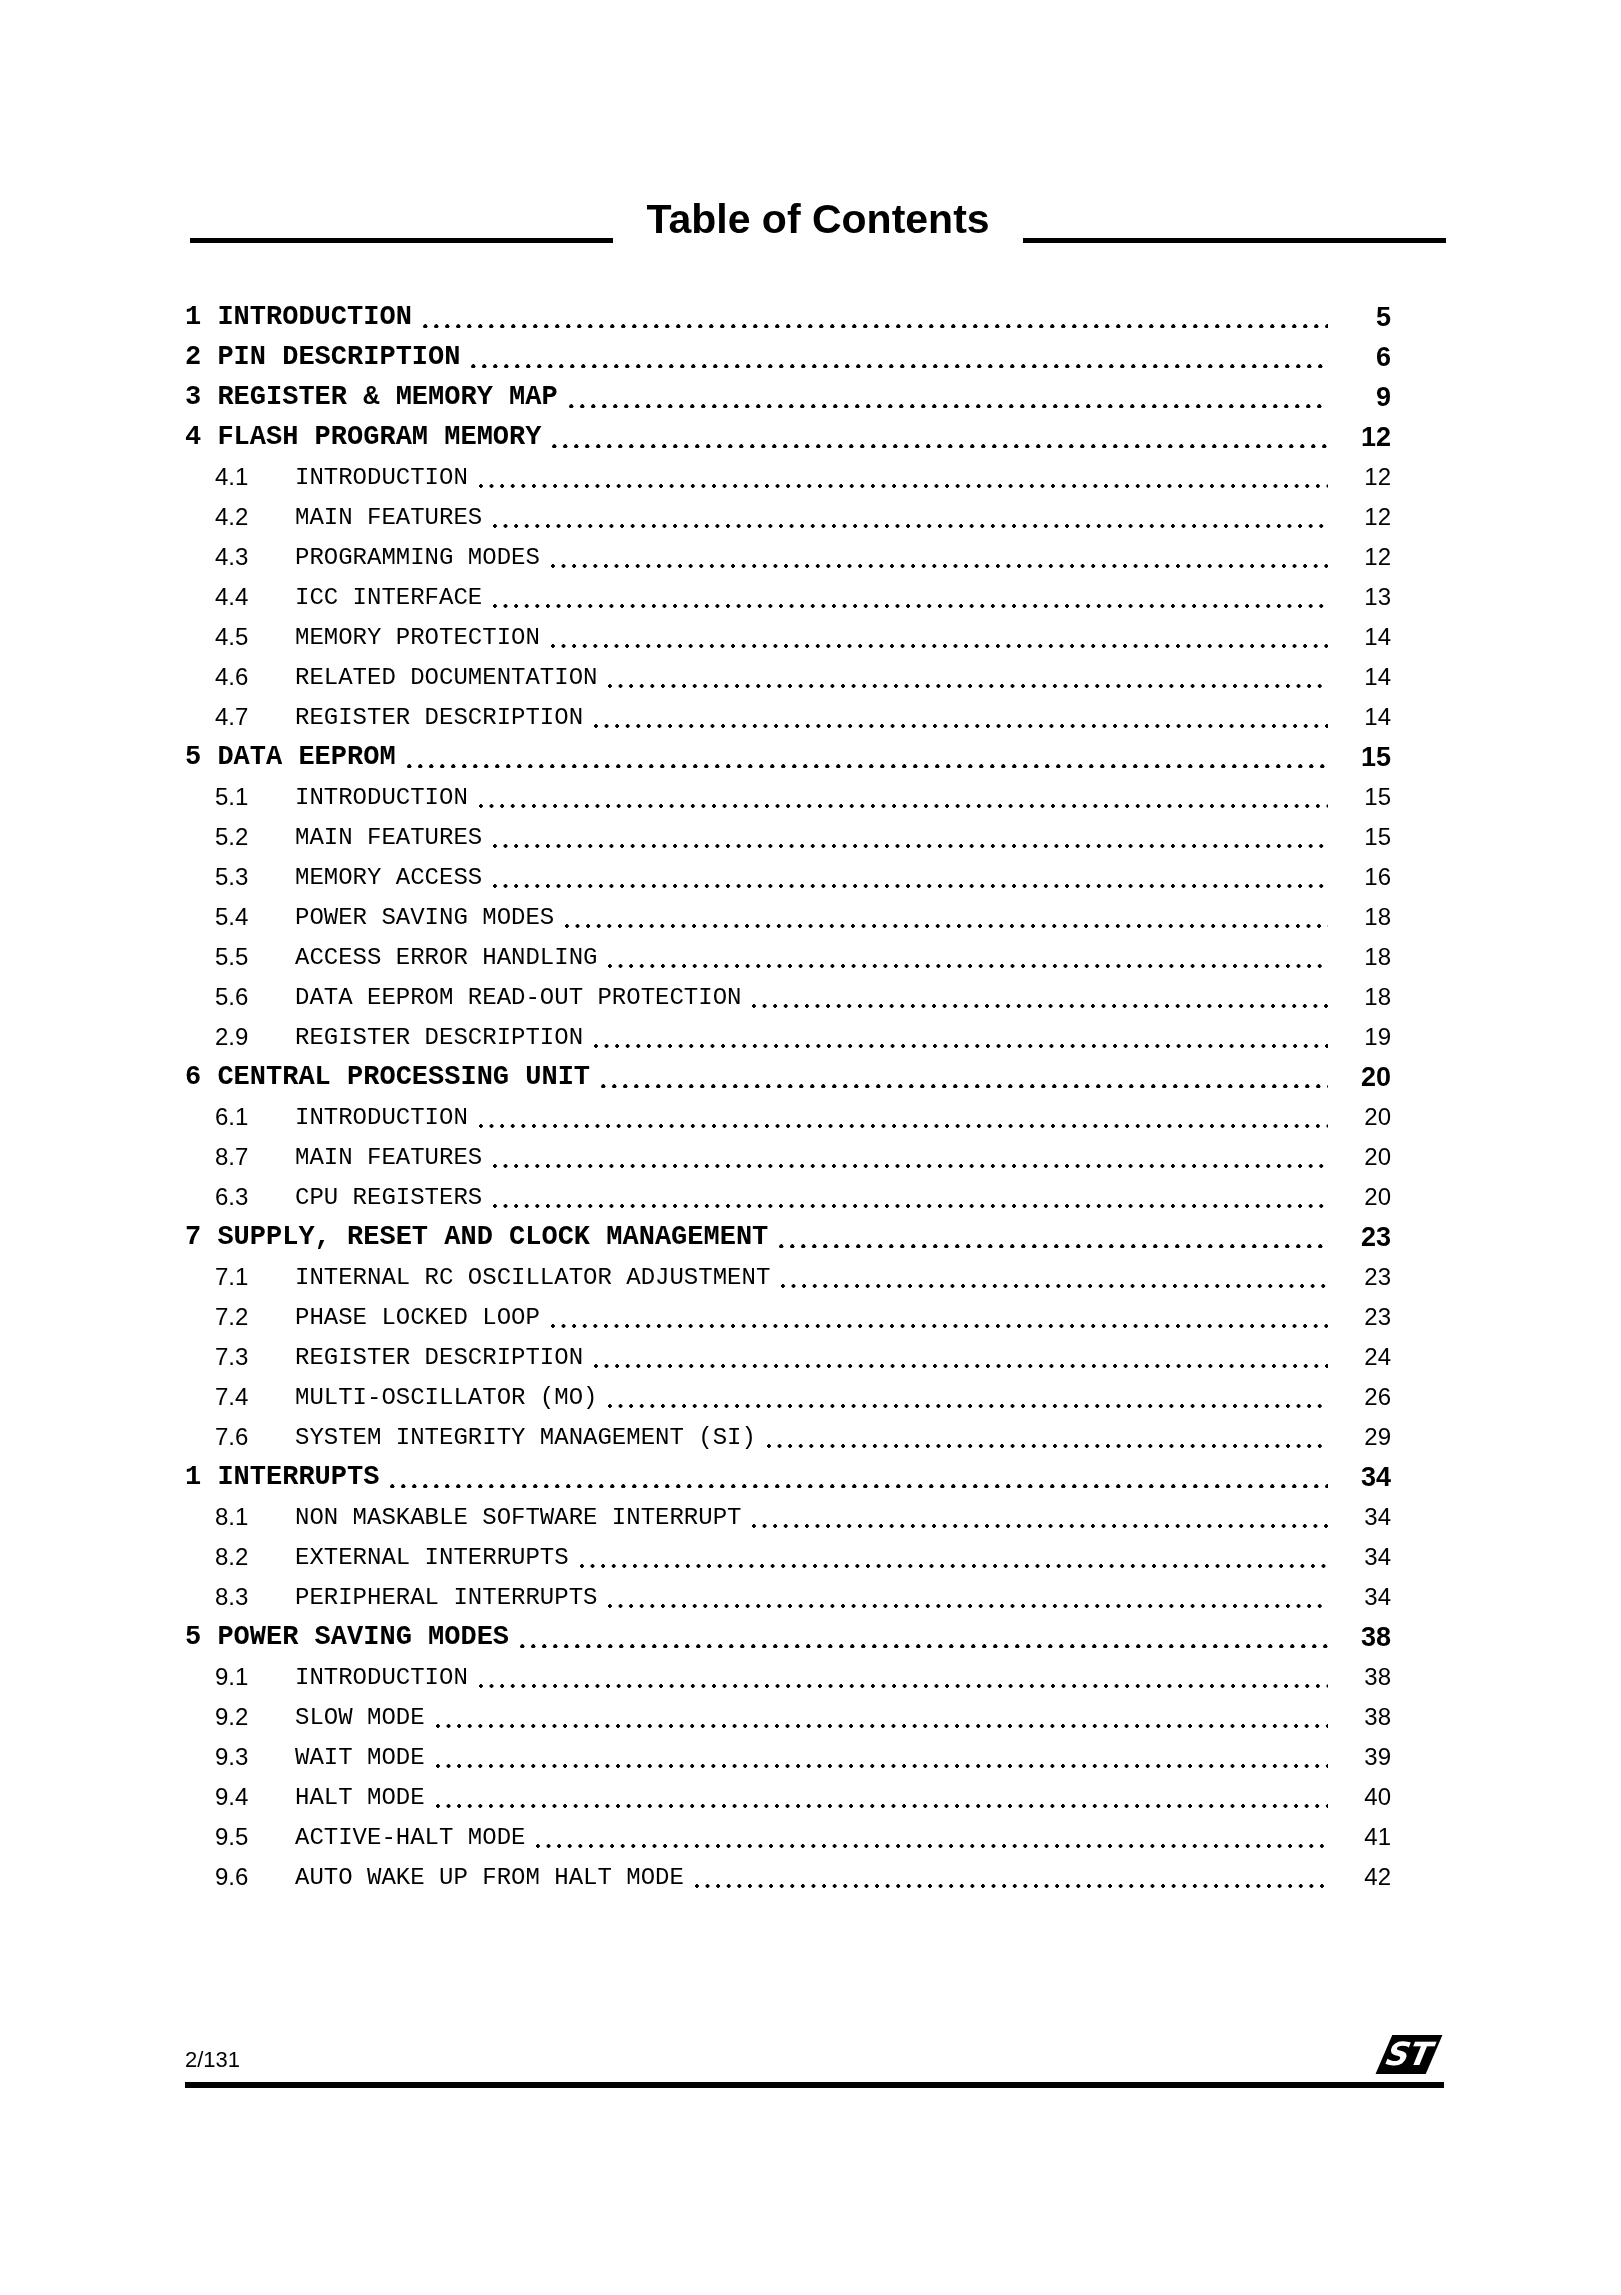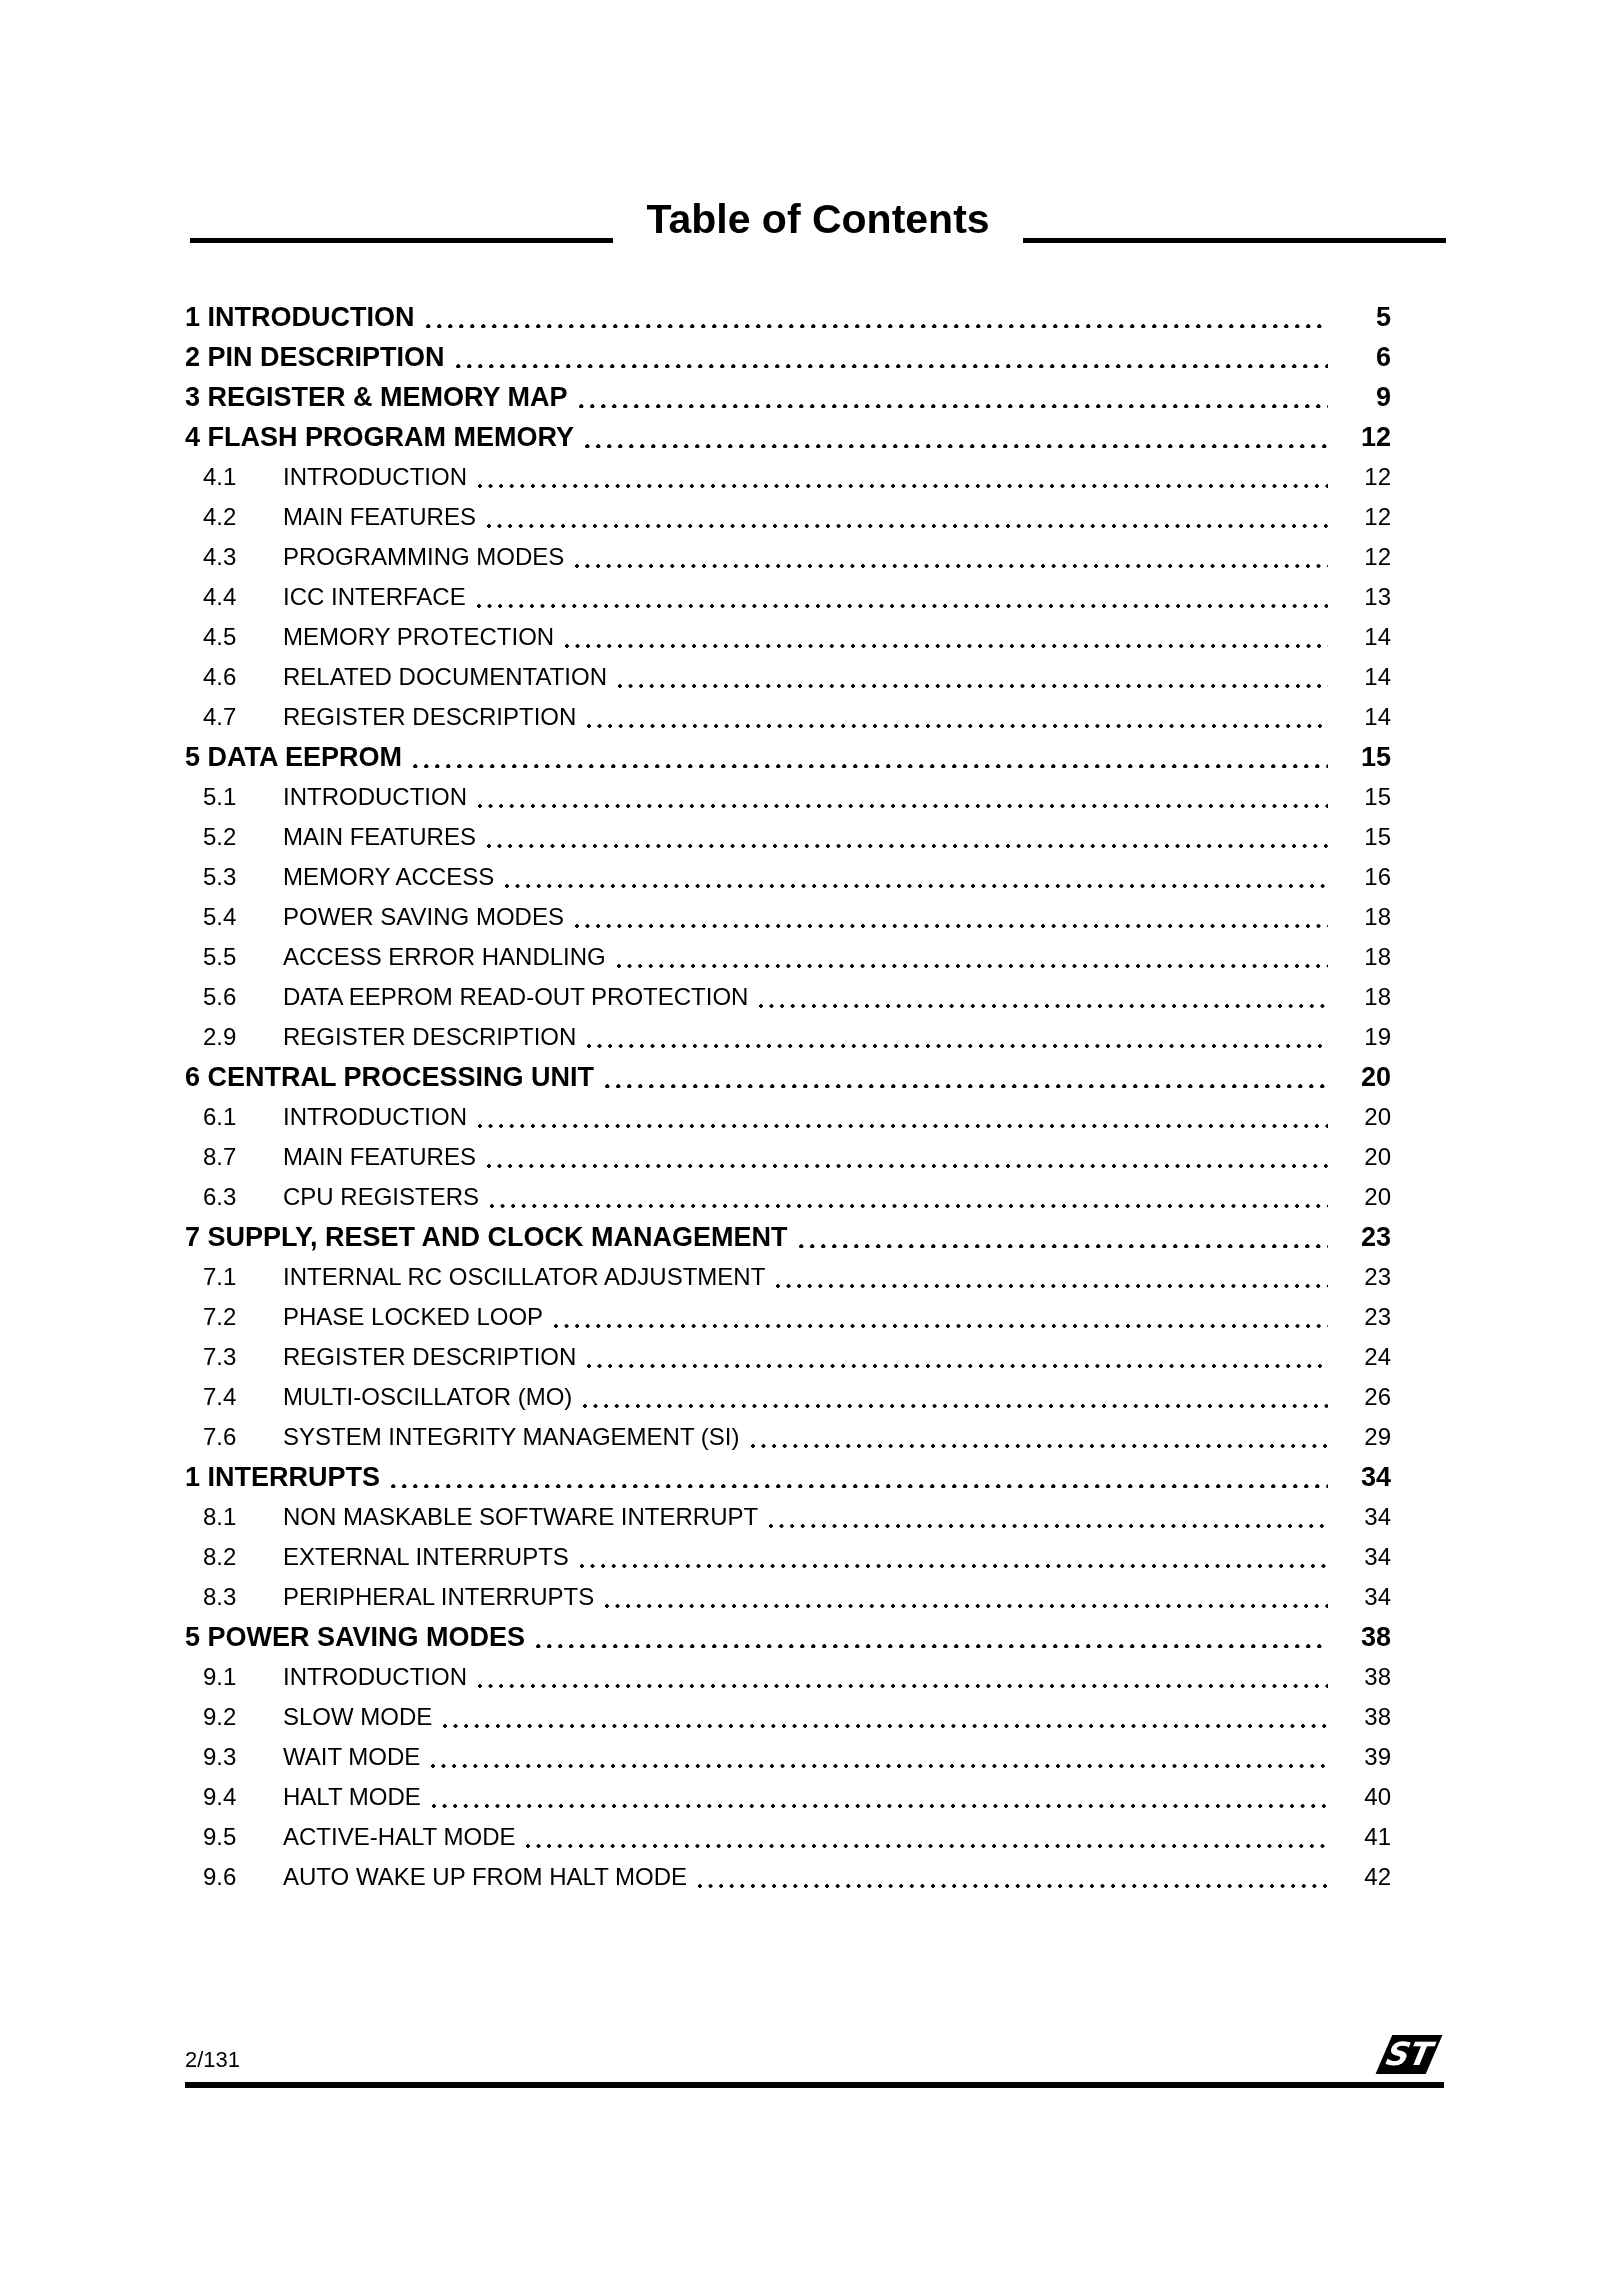--- a/index.html
+++ b/index.html
@@ -51,26 +51,27 @@
     align-items: center;
     height: 40px;
     font-size: 24px;
     white-space: nowrap;
   }
   .row.l1 {
     font-weight: bold;
     font-size: 27px;
   }
   .row .num {
-    margin-left: 18px;
+    margin-left: 30px;
     width: 80px;
     flex: 0 0 auto;
   }
   .row .title {
     flex: 0 0 auto;
+    font-family: Liberation Mono, monospace;
   }
   .dots {
     flex: 1 1 auto;
     align-self: flex-end;
     height: 3.9px;
     margin: 0 12.6px 9.4px 11px;
     background-image: radial-gradient(circle at 2px 2px, #000 1.6px, transparent 1.9px);
     background-size: 10.6px 3.9px;
     background-repeat: repeat-x;
     background-position: left bottom;

